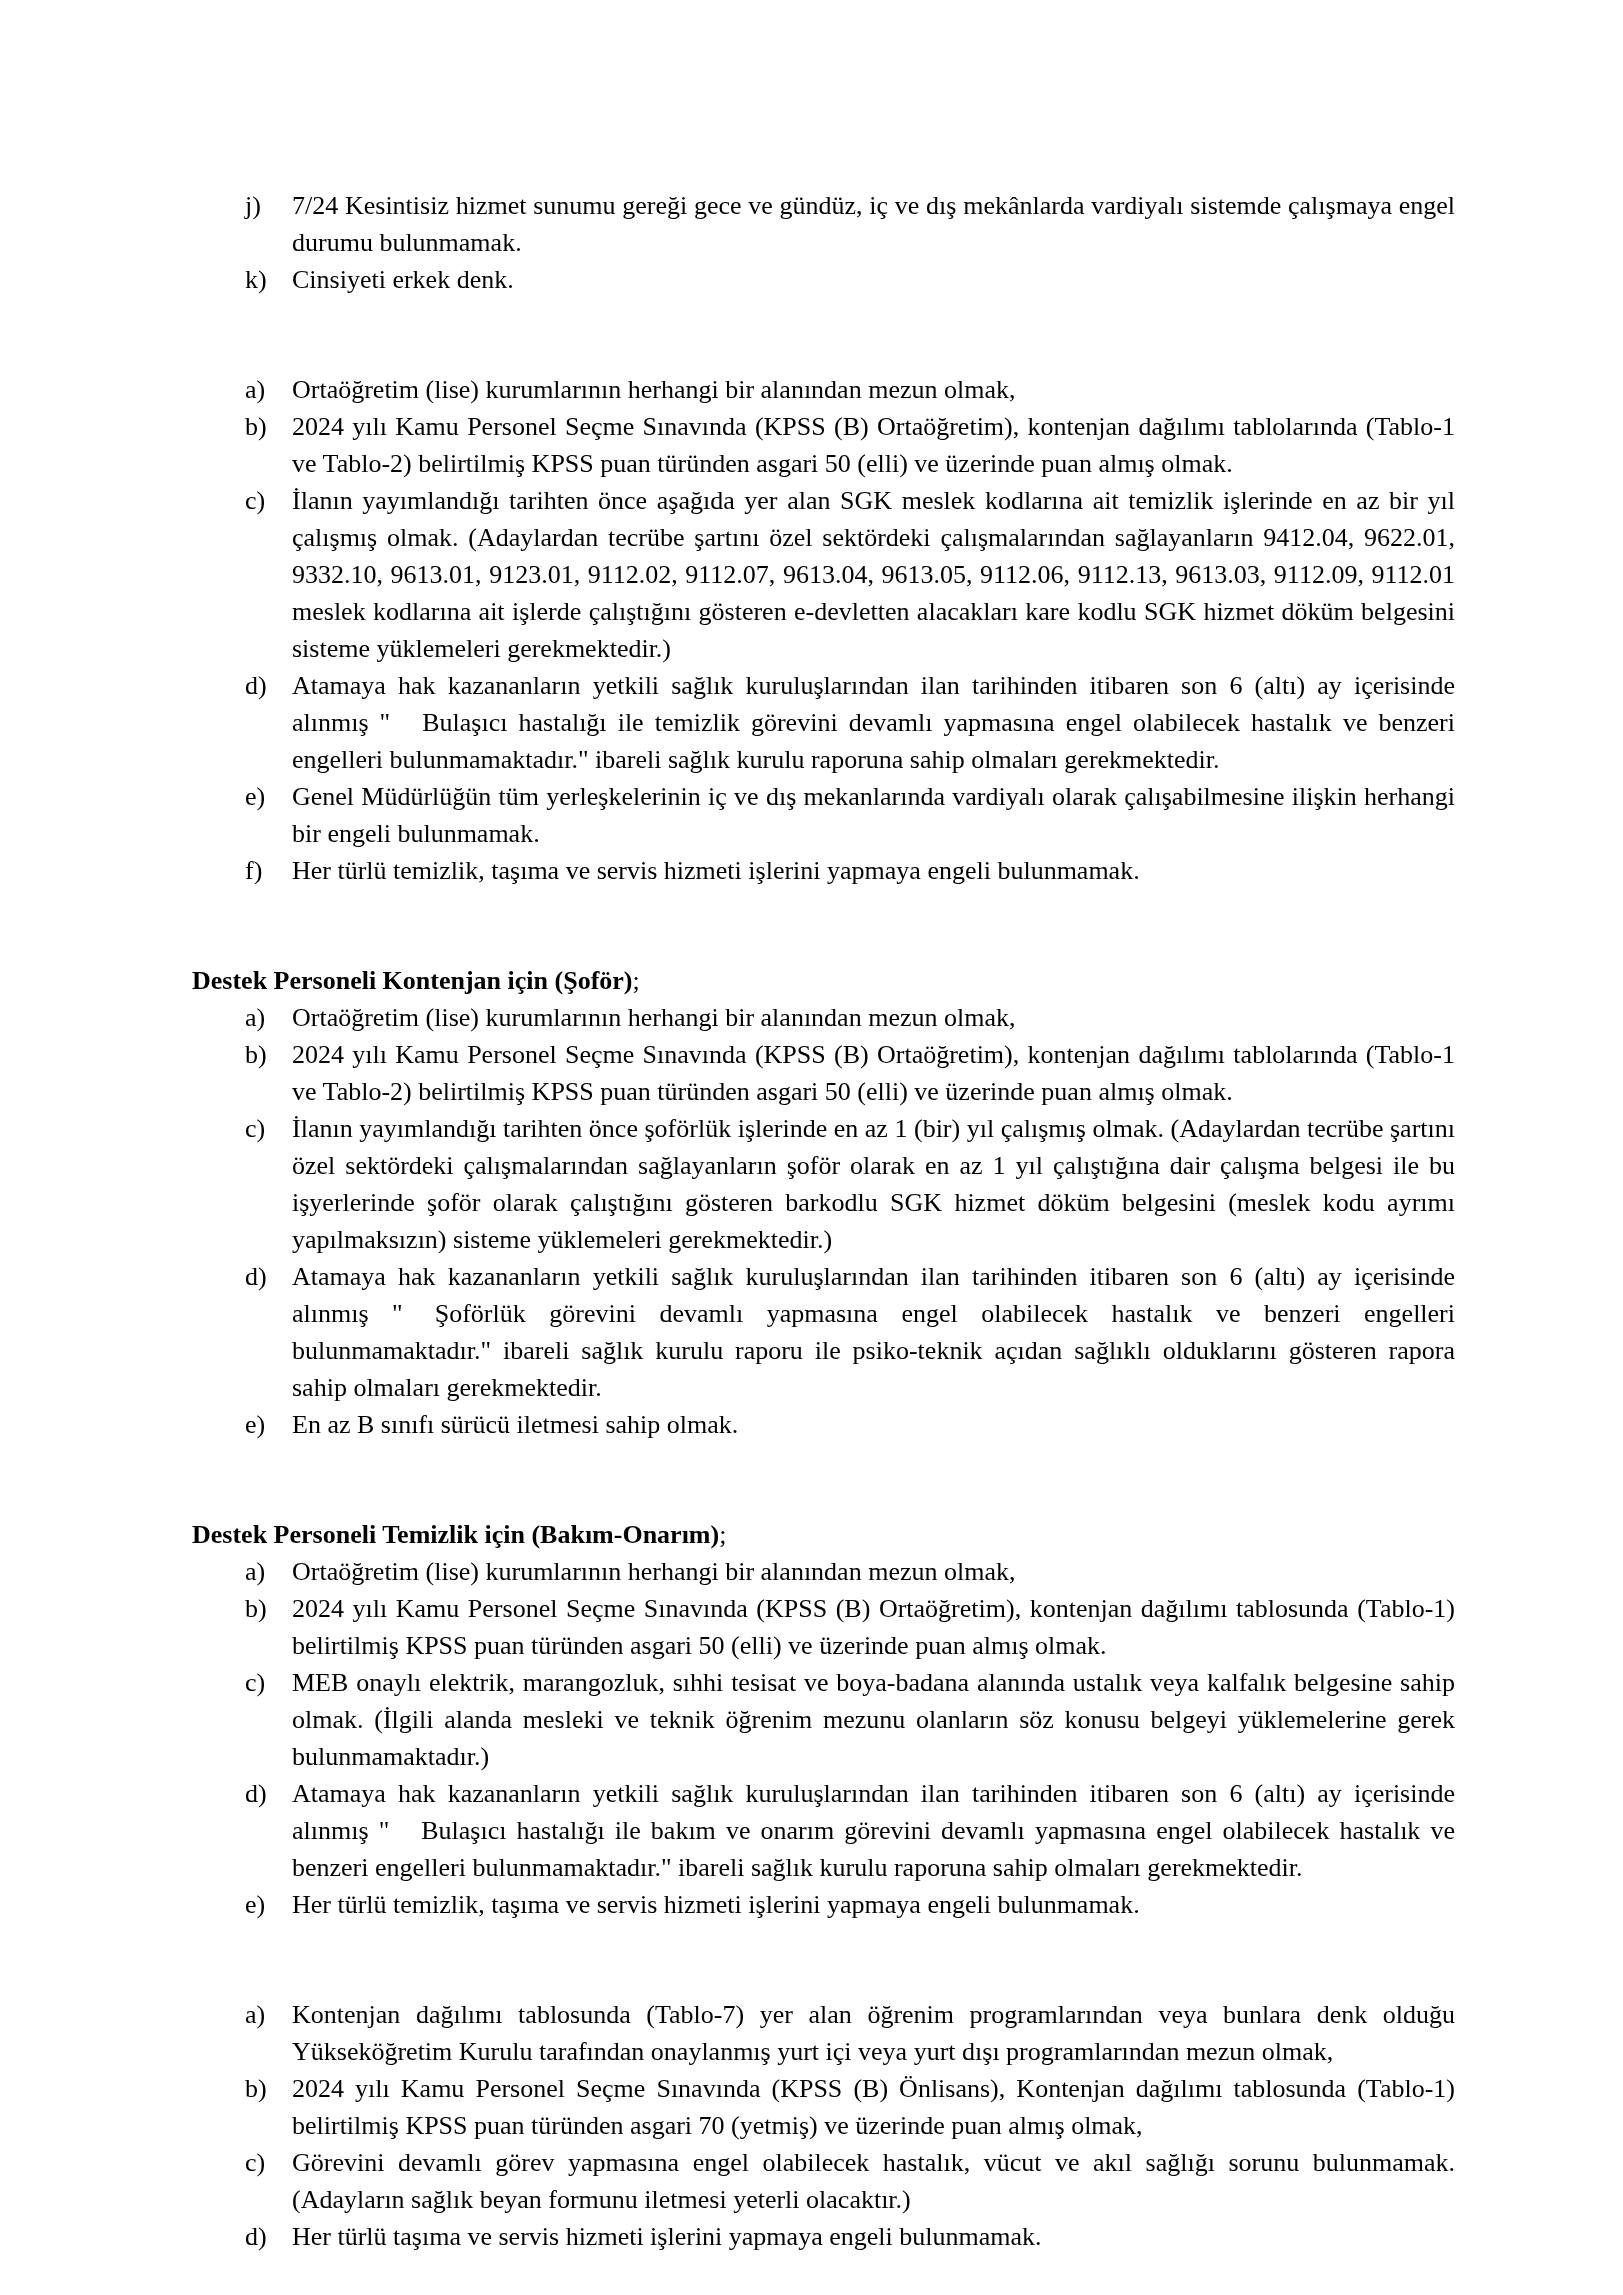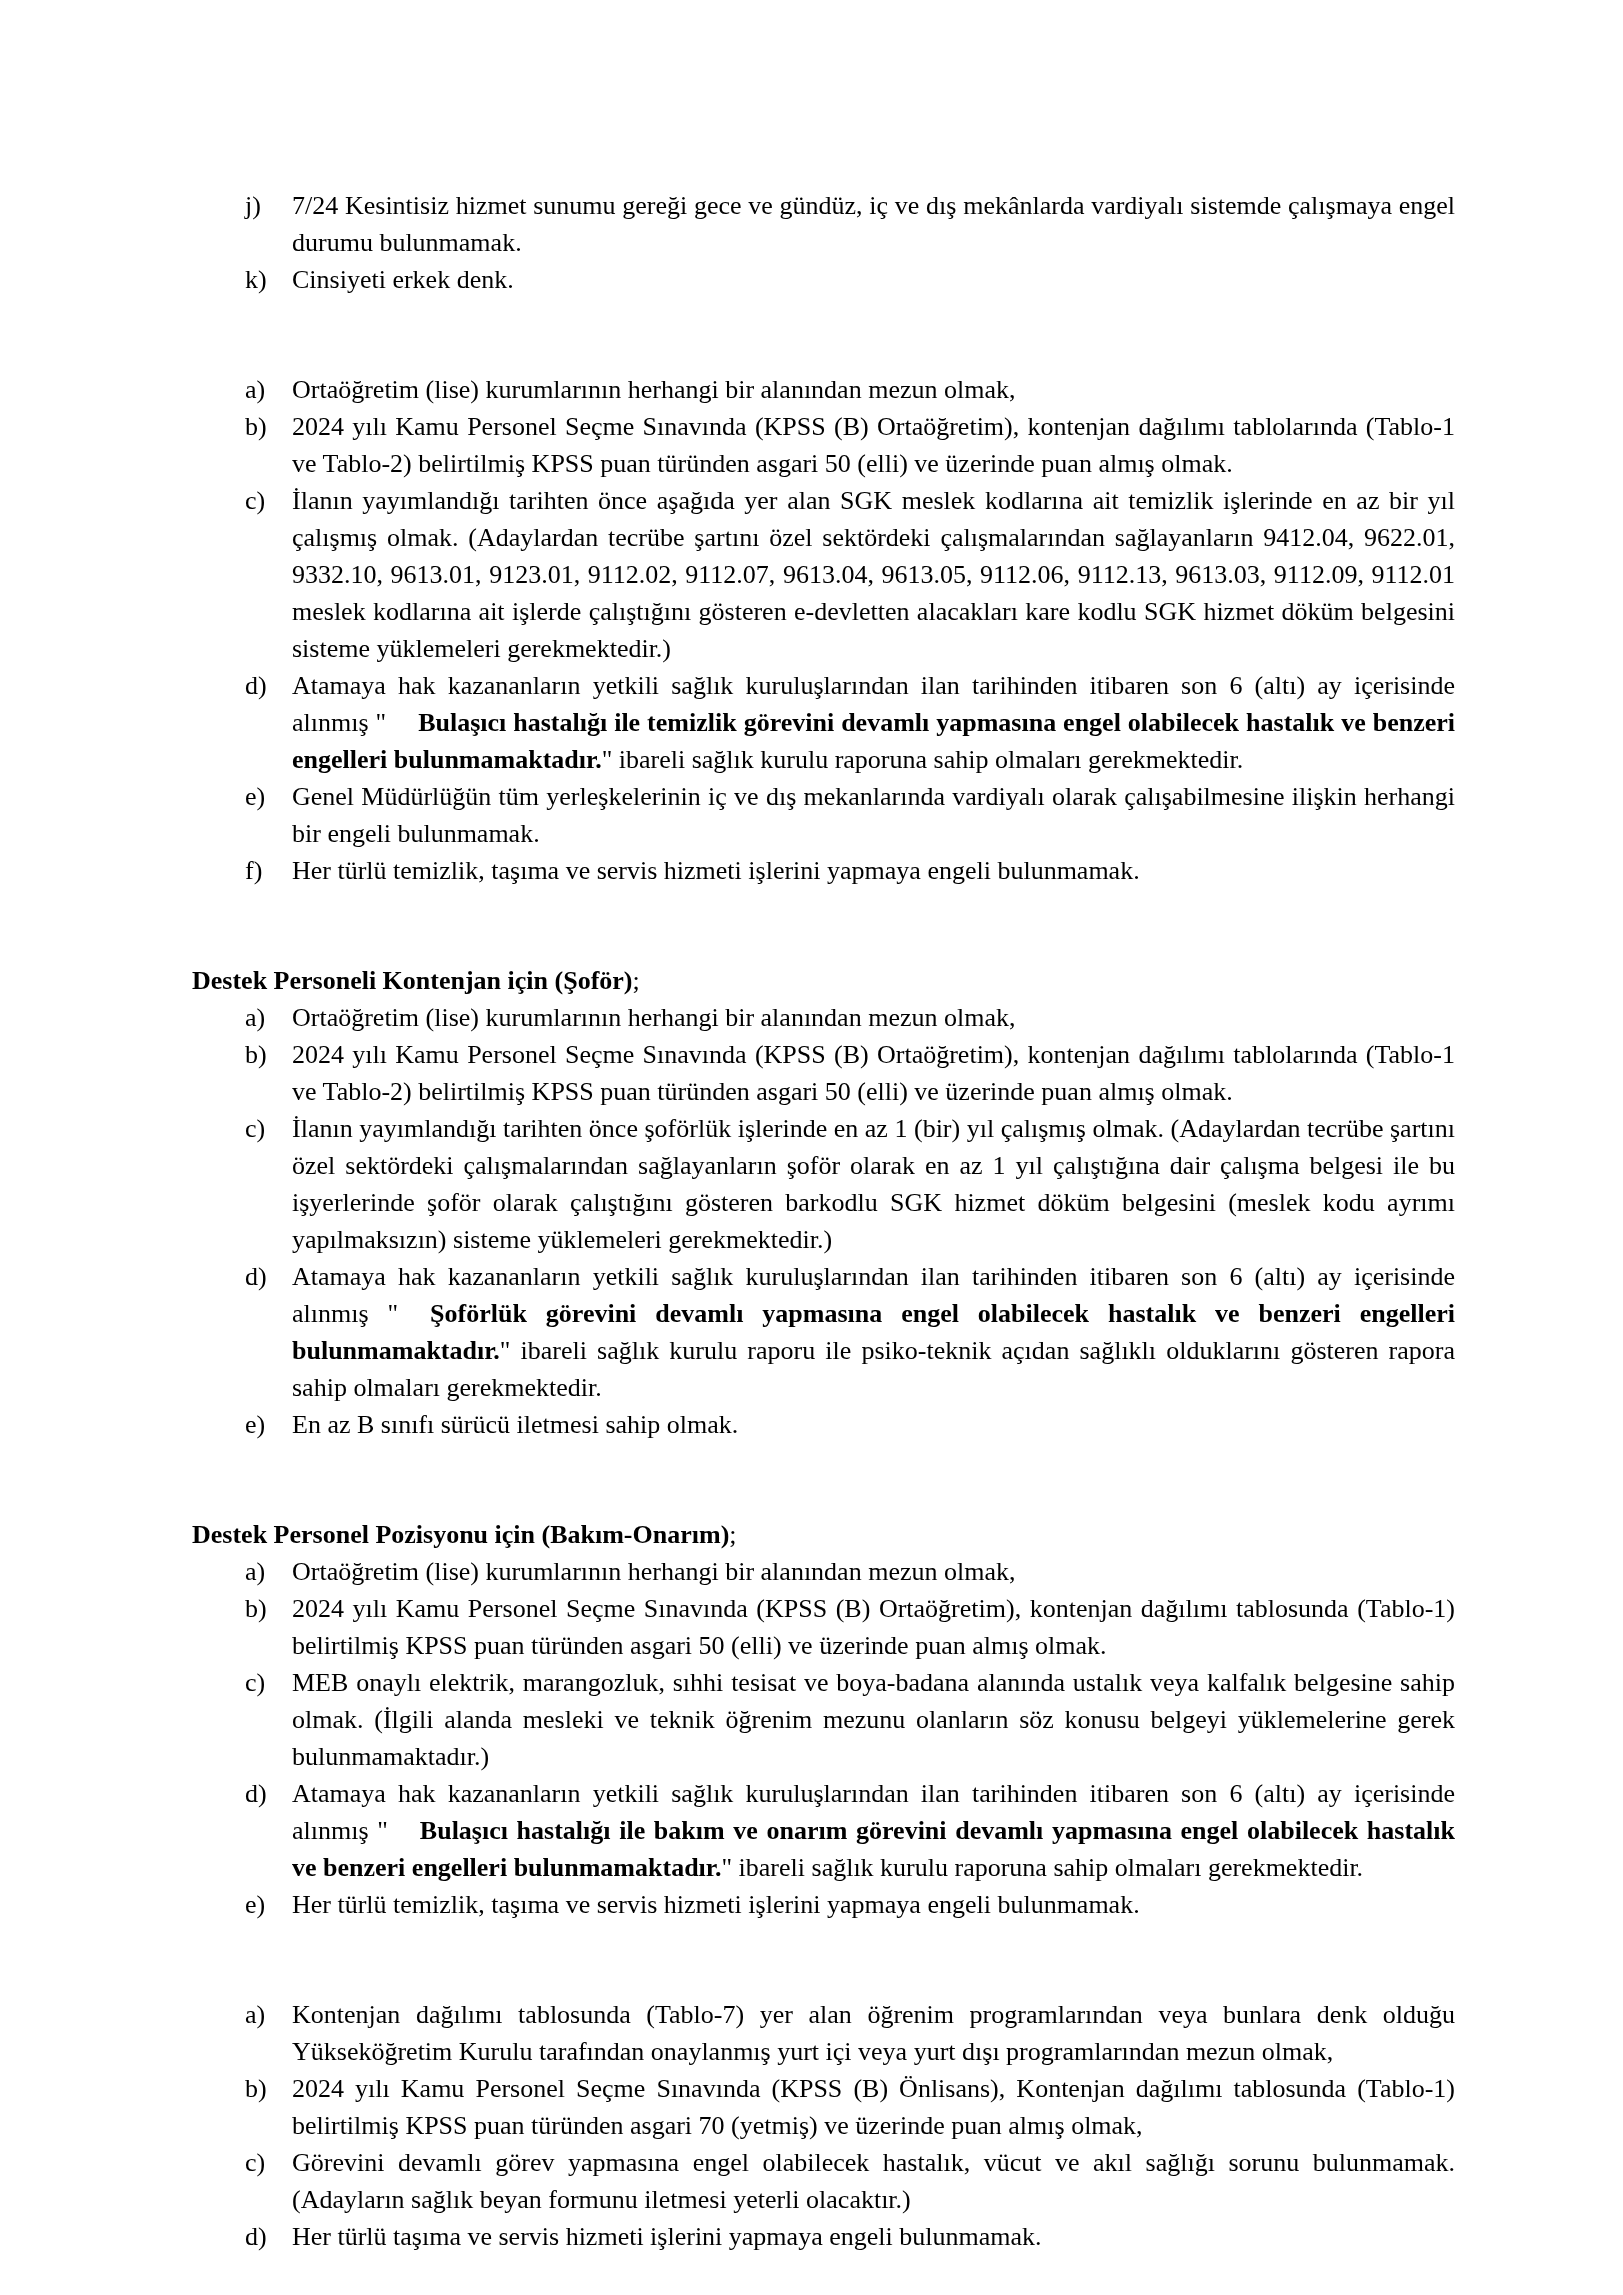--- a/index.html
+++ b/index.html
@@ -22,21 +22,21 @@
     margin-left: 53px;
     text-align: left;
   }
   .itext {
     flex: 1 1 auto;
     text-align: justify;
   }
   .section { margin-top: 73px; }
   .heading { font-weight: bold; }
   .heading .tail { font-weight: normal; }
-  .seg-bold { font-weight: bold; margin-left: 32px; }
+  .seg-bold { font-weight: normal; margin-left: 32px; }
 </style>
 </head>
 <body>
 
 <div class="page">
   <div class="list" id="top-items">
       <div class="item">
         <div class="marker">j)</div>
         <div class="itext"><span class="seg">7/24 Kesintisiz hizmet sunumu gereği gece ve gündüz, iç ve dış mekânlarda vardiyalı sistemde çalışmaya engel durumu bulunmamak.</span></div>
       </div>
@@ -93,21 +93,21 @@
             <div class="marker">d)</div>
             <div class="itext"><span class="seg">Atamaya hak kazananların yetkili sağlık kuruluşlarından ilan tarihinden itibaren son 6 (altı) ay içerisinde alınmış "</span><span class="seg-bold">Şoförlük görevini devamlı yapmasına engel olabilecek hastalık ve benzeri engelleri bulunmamaktadır.</span><span class="seg">" ibareli sağlık kurulu raporu ile psiko-teknik açıdan sağlıklı olduklarını gösteren rapora sahip olmaları gerekmektedir.</span></div>
           </div>
           <div class="item">
             <div class="marker">e)</div>
             <div class="itext"><span class="seg">En az B sınıfı sürücü iletmesi sahip olmak.</span></div>
           </div>
         </div>
       </div>
       <div class="section">
-        <div class="heading"><span class="hbold">Destek Personel Pozisyonu için (Bakım-Onarım)</span><span class="tail">;</span></div>
+        <div class="heading"><span class="hbold">Destek Personeli Temizlik için (Bakım-Onarım)</span><span class="tail">;</span></div>
         <div class="list">
           <div class="item">
             <div class="marker">a)</div>
             <div class="itext"><span class="seg">Ortaöğretim (lise) kurumlarının herhangi bir alanından mezun olmak,</span></div>
           </div>
           <div class="item">
             <div class="marker">b)</div>
             <div class="itext"><span class="seg">2024 yılı Kamu Personel Seçme Sınavında (KPSS (B) Ortaöğretim), kontenjan dağılımı tablosunda (Tablo-1) belirtilmiş KPSS puan türünden asgari 50 (elli) ve üzerinde puan almış olmak.</span></div>
           </div>
           <div class="item">

